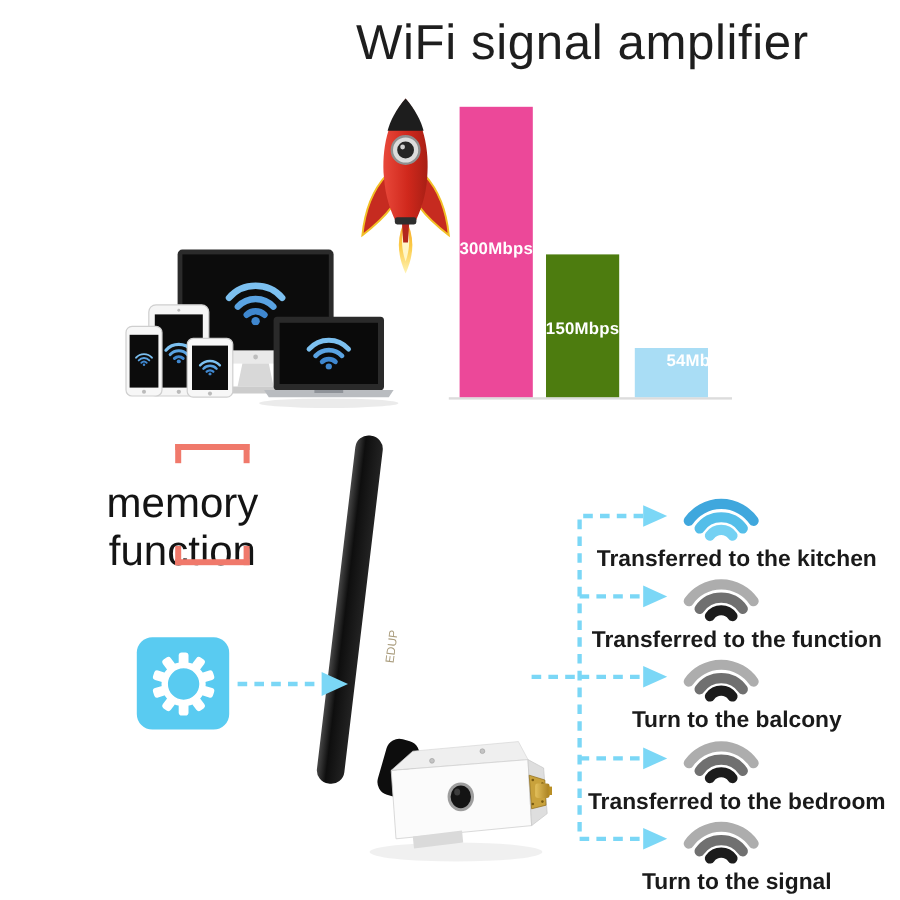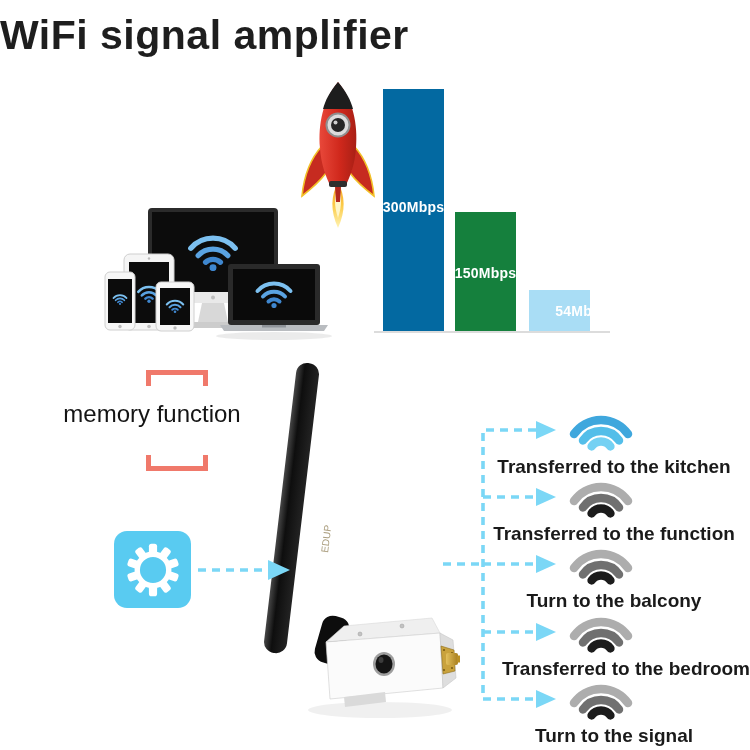--- a/index.html
+++ b/index.html
@@ -1,36 +1,36 @@
 <!DOCTYPE html>
 <html><head>
 <meta charset="utf-8">
 <style>
   html,body{margin:0;padding:0;}
   body{width:750px;height:750px;position:relative;background:#ffffff;overflow:hidden;
        font-family:"Liberation Sans", sans-serif;}
   .abs{position:absolute;}
 
   
-  #title{top:12px;left:0;width:674px;text-align:left;font-size:41px;color:#1e1e1e;
-         letter-spacing:0.5px;font-weight:700;}
+  #title{top:12px;left:0;width:674px;text-align:right;font-size:41px;color:#1e1e1e;
+         letter-spacing:0.5px;font-weight:400;}
 
   
   .bar{position:absolute;display:flex;align-items:flex-start;justify-content:center;}
   .bar-label{color:#ffffff;font-weight:700;font-size:14px;letter-spacing:0.2px;}
-  #bar-300{left:383px;top:89px;width:61px;height:242px;background:#0369a1;}
+  #bar-300{left:383px;top:89px;width:61px;height:242px;background:#ec4899;}
   #bar-300 .bar-label{margin-top:110px;}
-  #bar-150{left:455px;top:212px;width:61px;height:119px;background:#15803d;}
+  #bar-150{left:455px;top:212px;width:61px;height:119px;background:#4d7c0f;}
   #bar-150 .bar-label{margin-top:53px;}
   #bar-54{left:529px;top:290px;width:61px;height:41px;background:#a9ddf5;}
-  #bar-54 .bar-label{margin-top:13px;padding-left:45px;}
+  #bar-54 .bar-label{margin-top:2px;padding-left:45px;}
   #chart-baseline{left:374px;top:331px;width:236px;height:2px;background:#dcdcdc;}
 
   
-  #memory-label{left:36px;top:400px;width:232px;text-align:center;font-size:24px;color:#141414;}
+  #memory-label{left:36px;top:400px;width:232px;text-align:center;font-size:35px;color:#141414;}
   .bracket{position:absolute;width:52px;height:11px;}
   #bracket-top{left:146px;top:370px;border-top:5px solid #f0796b;border-left:5px solid #f0796b;border-right:5px solid #f0796b;}
   #bracket-bottom{left:146px;top:455px;border-bottom:5px solid #f0796b;border-left:5px solid #f0796b;border-right:5px solid #f0796b;}
 
   
   #gear-tile{left:114px;top:531px;width:77px;height:77px;background:#59cbf1;border-radius:13px;
              display:flex;align-items:center;justify-content:center;}
 
   
   .dest-label{position:absolute;left:478px;width:272px;text-align:center;
@@ -239,14 +239,14 @@
 </svg>
 <svg class="dest-icon" style="top:678px;" viewBox="0 0 64 46">
   <path d="M5 25 A33 33 0 0 1 59 25" fill="none" stroke="#adadad" stroke-width="8.5" stroke-linecap="round"></path>
   <path d="M14 31.4 A22 22 0 0 1 50 31.4" fill="none" stroke="#707070" stroke-width="8.5" stroke-linecap="round"></path>
   <path d="M22.6 37.4 A11.5 11.5 0 0 1 41.4 37.4" fill="none" stroke="#1c1c1c" stroke-width="8.5" stroke-linecap="round"></path>
 </svg>
 
 <div class="dest-label" style="top:456px;">Transferred to the kitchen</div>
 <div class="dest-label" style="top:523px;">Transferred to the function</div>
 <div class="dest-label" style="top:590px;">Turn to the balcony</div>
-<div class="dest-label" style="top:658px;text-align:right;">Transferred to the bedroom</div>
+<div class="dest-label" style="top:658px;">Transferred to the bedroom</div>
 <div class="dest-label" style="top:725px;">Turn to the signal</div>
 
 </body></html>

